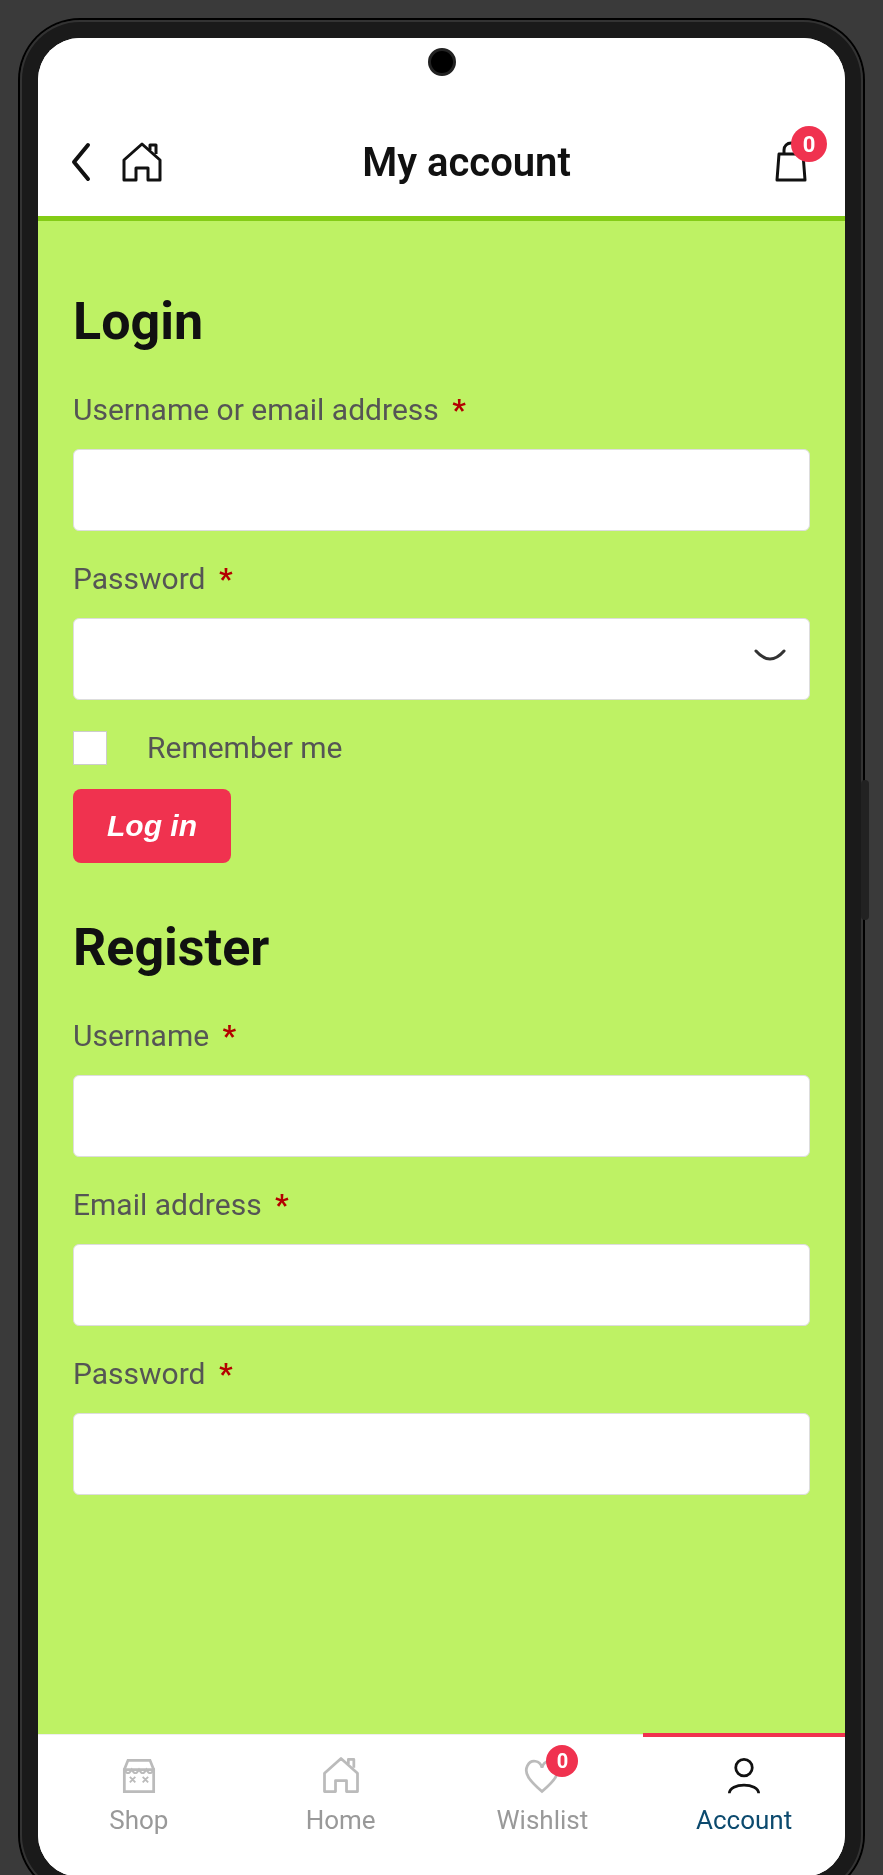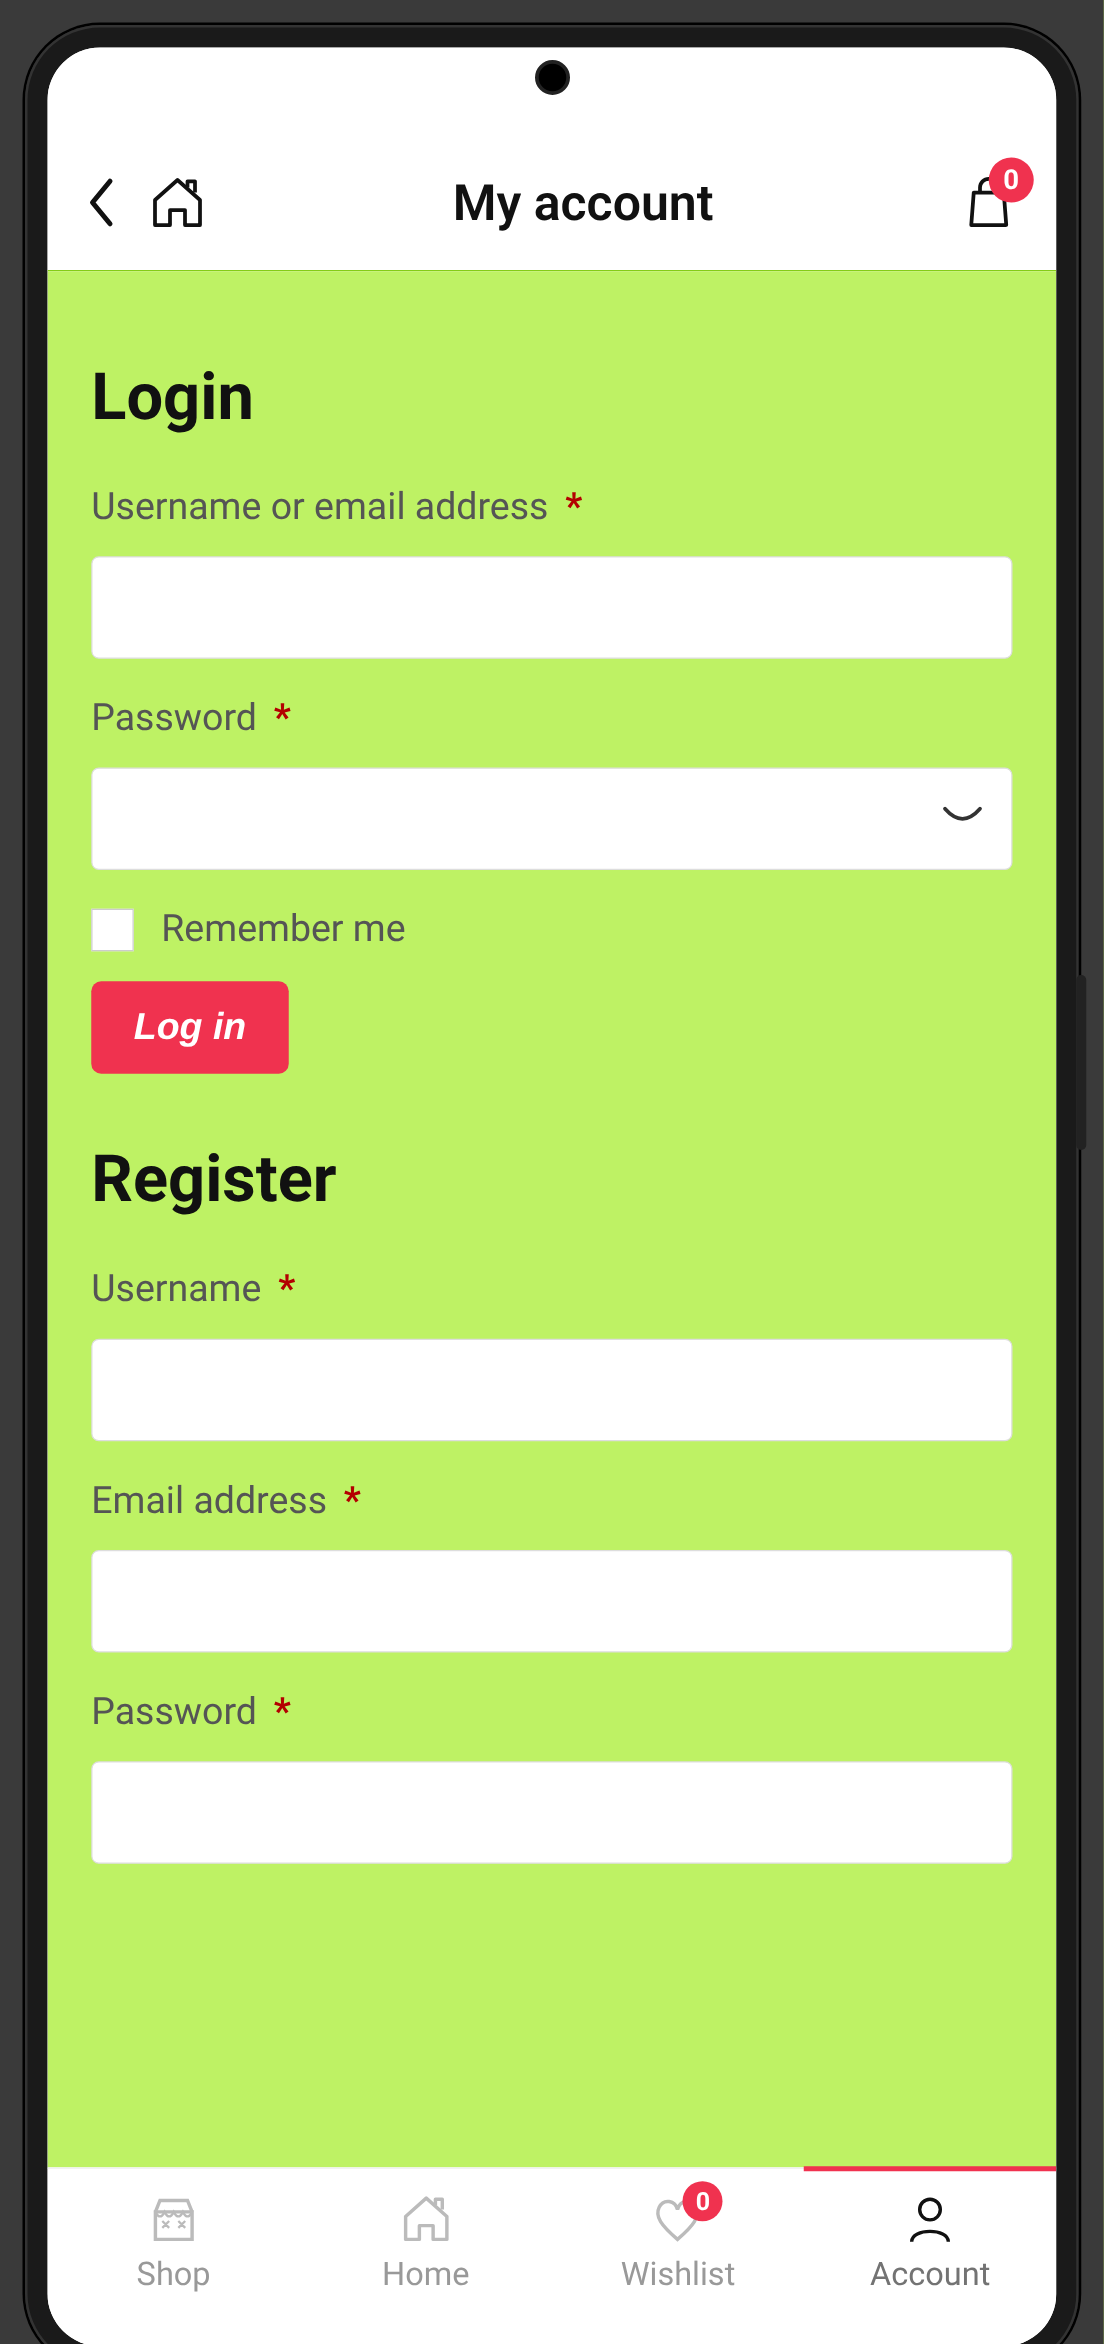--- a/index.html
+++ b/index.html
@@ -50,21 +50,21 @@
       width: 8px;
       height: 140px;
       background: #222;
       border-radius: 4px;
     }
     
     .topbar {
       padding: 100px 30px 30px 30px;
       display: flex;
       align-items: center;
-      border-bottom: 1px solid #84cc16;
+      border-bottom: 5px solid #84cc16;
       background: #fff;
     }
     .topbar-left { display: flex; align-items: center; gap: 24px; }
     .topbar-title {
       flex: 1;
       text-align: center;
       font-size: 40px;
       font-weight: 600;
       color: #111;
     }
@@ -120,21 +120,21 @@
     .eye {
       position: absolute;
       right: 24px;
       top: 50%;
       transform: translateY(-50%);
       cursor: pointer;
     }
     .checkbox-row {
       display: flex;
       align-items: center;
-      gap: 22px;
+      gap: 40px;
       margin: 10px 0 24px 0;
     }
     .checkbox {
       width: 34px;
       height: 34px;
       border: 1px solid #ccc;
       background: #fff;
       cursor: pointer;
     }
     .checkbox-label { font-size: 30px; color: #555; }
@@ -169,21 +169,21 @@
       flex: 1;
       display: flex;
       flex-direction: column;
       align-items: center;
       gap: 8px;
       padding: 18px 0 14px 0;
       cursor: pointer;
       position: relative;
     }
     .nav-label { font-size: 26px; color: #999; }
-    .nav-item.active .nav-label { color: #737373; }
+    .nav-item.active .nav-label { color: #0c4a6e; }
     .nav-item.active::before {
       content: "";
       position: absolute;
       top: -2px;
       left: 0;
       right: 0;
       height: 4px;
       background: #f0324f;
     }
     .nav-badge {

